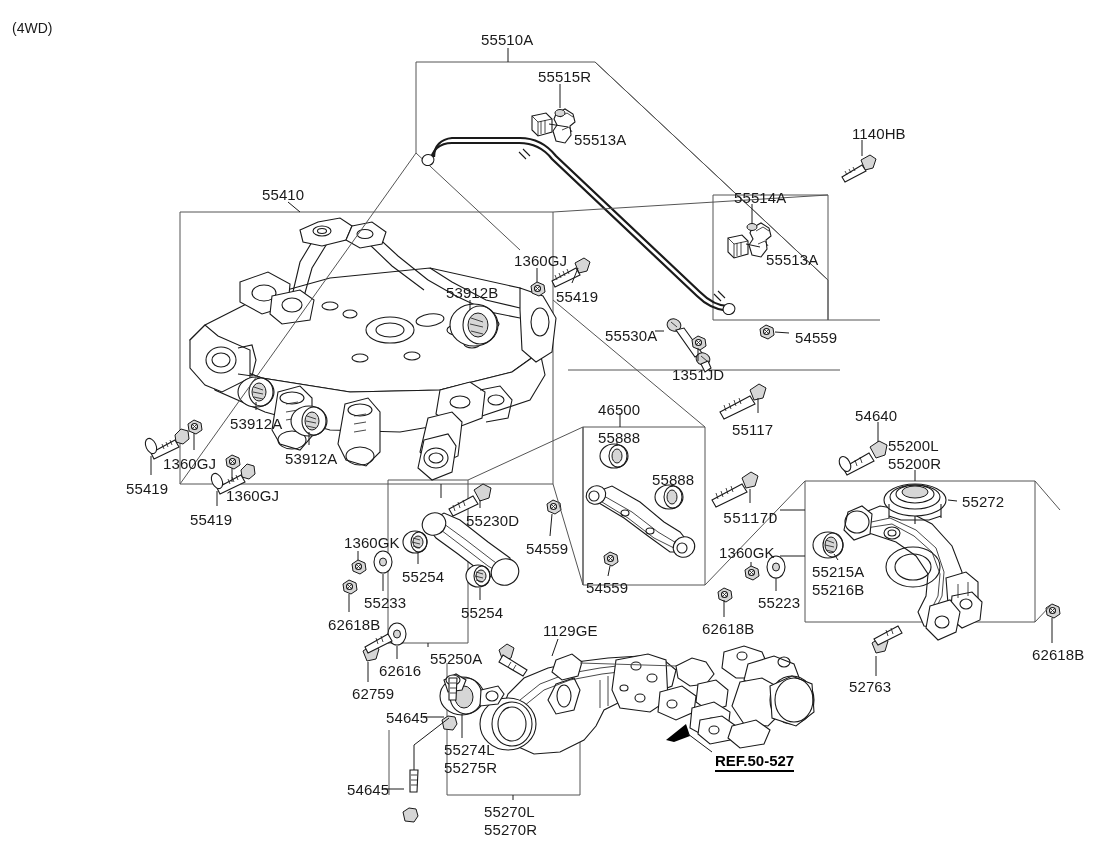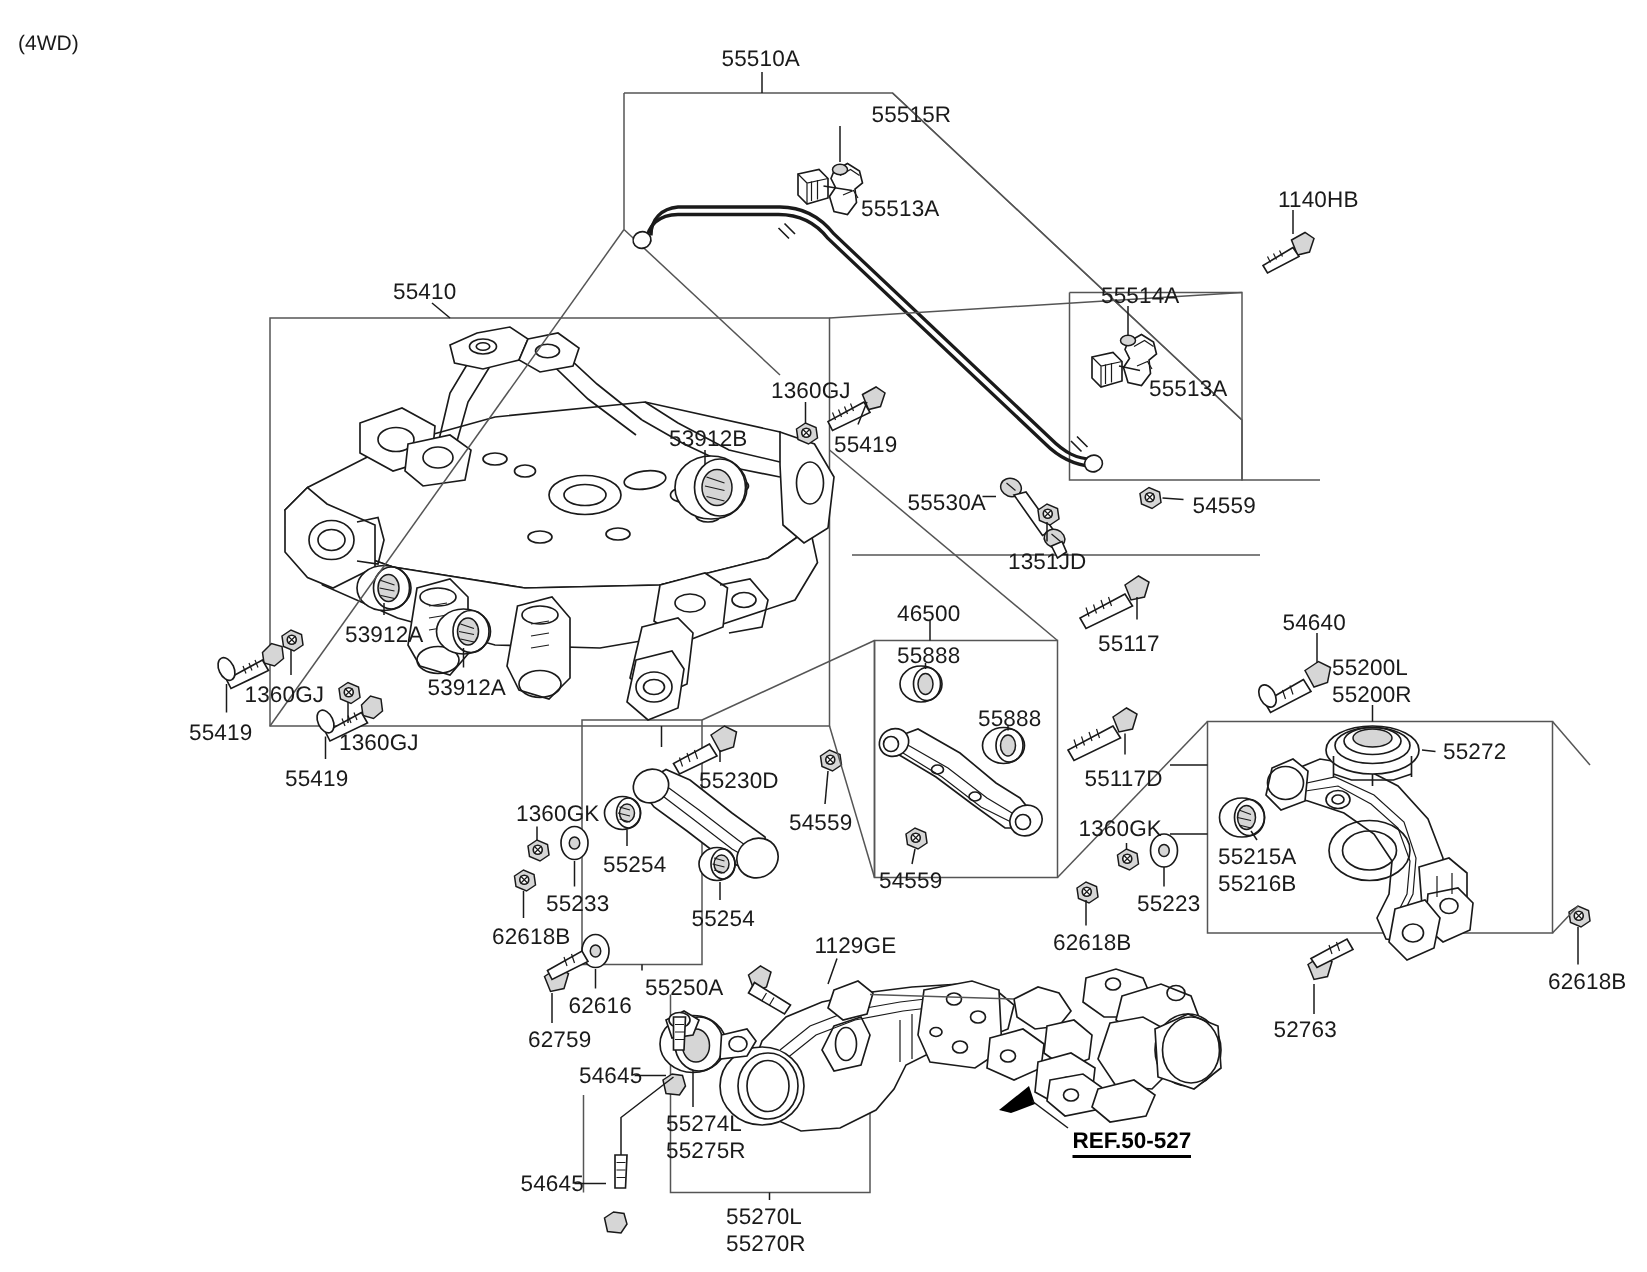--- a/index.html
+++ b/index.html
@@ -646,21 +646,21 @@
       <path class="bx" d="M1035,481 L1060,510"></path>
       <path class="bx" d="M1035,622 L1052,604"></path>
       <path class="bx" d="M580,663 L676,666"></path>
       <path class="bx" d="M583,585 L553,484"></path>
       <path class="bx" d="M180,484 L416,153"></path>
     </g>
 
   </svg>
 
   <div class="lbl" style="left:481px; top:31px;">55510A</div>
-  <div class="lbl" style="left:538px; top:68px;margin-left:43px;">55515R</div>
+  <div class="lbl" style="left:538px; top:68px;">55515R</div>
   <div class="lbl" style="left:574px; top:131px;">55513A</div>
   <div class="lbl" style="left:835px; top:125px;margin-left:17px;">1140HB</div>
   <div class="lbl" style="left:734px; top:189px;">55514A</div>
   <div class="lbl" style="left:766px; top:251px;">55513A</div>
   <div class="lbl" style="left:795px; top:329px;">54559</div>
   <div class="lbl" style="left:262px; top:186px;">55410</div>
   <div class="lbl" style="left:514px; top:252px;">1360GJ</div>
   <div class="lbl" style="left:556px; top:288px;">55419</div>
   <div class="lbl" style="left:446px; top:284px;">53912B</div>
   <div class="lbl" style="left:605px; top:327px;">55530A</div>
@@ -668,21 +668,21 @@
   <div class="lbl" style="left:230px; top:415px;">53912A</div>
   <div class="lbl" style="left:285px; top:450px;">53912A</div>
   <div class="lbl" style="left:163px; top:455px;">1360GJ</div>
   <div class="lbl" style="left:126px; top:480px;">55419</div>
   <div class="lbl" style="left:226px; top:487px;">1360GJ</div>
   <div class="lbl" style="left:190px; top:511px;">55419</div>
   <div class="lbl" style="left:598px; top:401px;">46500</div>
   <div class="lbl" style="left:598px; top:429px;">55888</div>
   <div class="lbl" style="left:652px; top:471px;">55888</div>
   <div class="lbl" style="left:732px; top:421px;">55117</div>
-  <div class="lbl" style="left:723px; top:511px;">55117D</div>
+  <div class="lbl" style="left:723px; top:511px;font-family:Liberation Mono, monospace;">55117D</div>
   <div class="lbl" style="left:855px; top:407px;">54640</div>
   <div class="lbl two" style="left:888px; top:437px;">55200L
 55200R</div>
   <div class="lbl" style="left:962px; top:493px;">55272</div>
   <div class="lbl two" style="left:812px; top:563px;">55215A
 55216B</div>
   <div class="lbl" style="left:719px; top:544px;">1360GK</div>
   <div class="lbl" style="left:758px; top:594px;text-align:right;">55223</div>
   <div class="lbl" style="left:702px; top:620px;">62618B</div>
   <div class="lbl" style="left:1032px; top:646px;">62618B</div>

